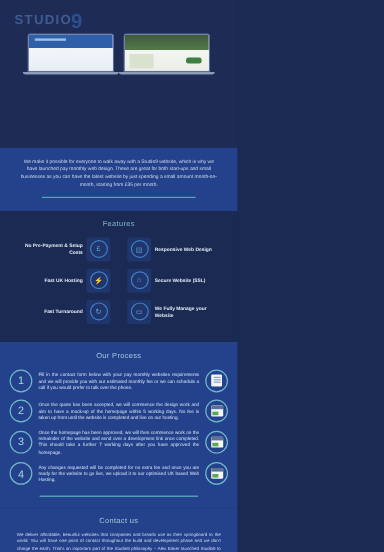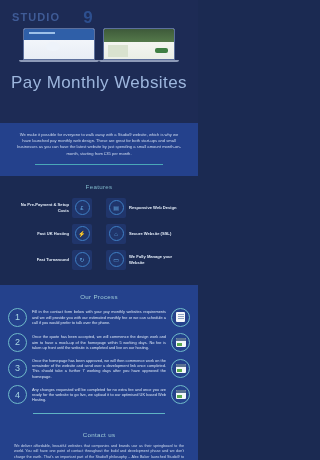--- a/index.html
+++ b/index.html
@@ -6,21 +6,21 @@
   body{
     width:198px;height:460px;overflow:hidden;
     font-family:"Liberation Sans", sans-serif;
     background:#1b2a52;
     -webkit-font-smoothing:antialiased;
   }
   .page{width:198px;height:460px;position:relative;}
 
   
   .hero{background:#1d2b55;padding:6px 0 0 0;position:relative;height:123px;box-sizing:border-box;}
-  .logo{padding:5px 0 0 12px;display:flex;align-items:center;gap:24px;}
+  .logo{padding:5px 0 0 12px;display:flex;align-items:center;}
   .logo-word{color:#3f5b96;font-size:11px;letter-spacing:1.1px;font-weight:700;}
   .logo-nine{color:#2d4f8f;font-size:17px;font-weight:800;line-height:11px;margin-left:-1px;}
   .laptops{display:flex;justify-content:center;gap:8px;margin-top:5px;}
   .laptop{width:72px;}
   .screen{height:30px;border:1px solid #5c6f9c;border-radius:2px 2px 0 0;overflow:hidden;background:#fff;}
   .base{height:2px;background:#8d9ab8;border-radius:0 0 3px 3px;margin:0 -4px;}
   .shot-a{height:100%;background:linear-gradient(#2f5fa8 0%,#2f5fa8 38%,#f2f5fa 38%,#e8edf5 100%);position:relative;}
   .shot-a:before{content:"";position:absolute;left:5px;top:3px;width:26px;height:2px;background:#9dc0e8;}
   .shot-a:after{content:"";position:absolute;left:22px;top:13px;width:14px;height:9px;border-radius:50%;background:#eef3fa;}
   .shot-b{height:100%;background:linear-gradient(#3e5a3a 0%,#54784a 42%,#f4f6f1 42%,#eaeee6 100%);position:relative;}
@@ -100,21 +100,20 @@
         <div class="base"></div>
       </div>
       <div class="laptop">
         <div class="screen">
             <div class="shot-b"></div>
           </div>
         <div class="base"></div>
       </div>
     </div>
 
-    <div class="hero-title">Pay Monthly Websites</div>
   </div>
 
   <div class="intro">
     <p>We make it possible for everyone to walk away with a Studio9 website, which is why we have launched pay monthly web design. These are great for both start-ups and small businesses as you can have the latest website by just spending a small amount month-on-month, starting from £35 per month.</p>
     <div class="rule"></div>
   </div>
 
   <div class="features">
     <div class="sec-title">Features</div>
 

